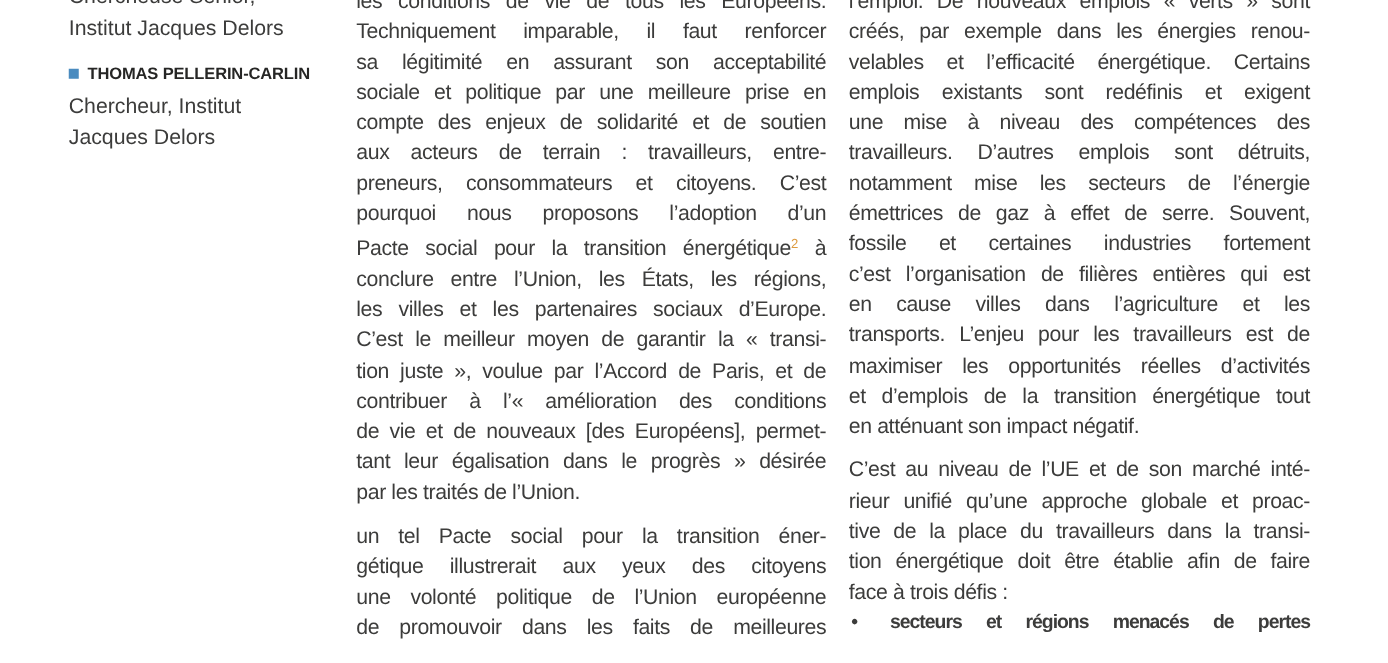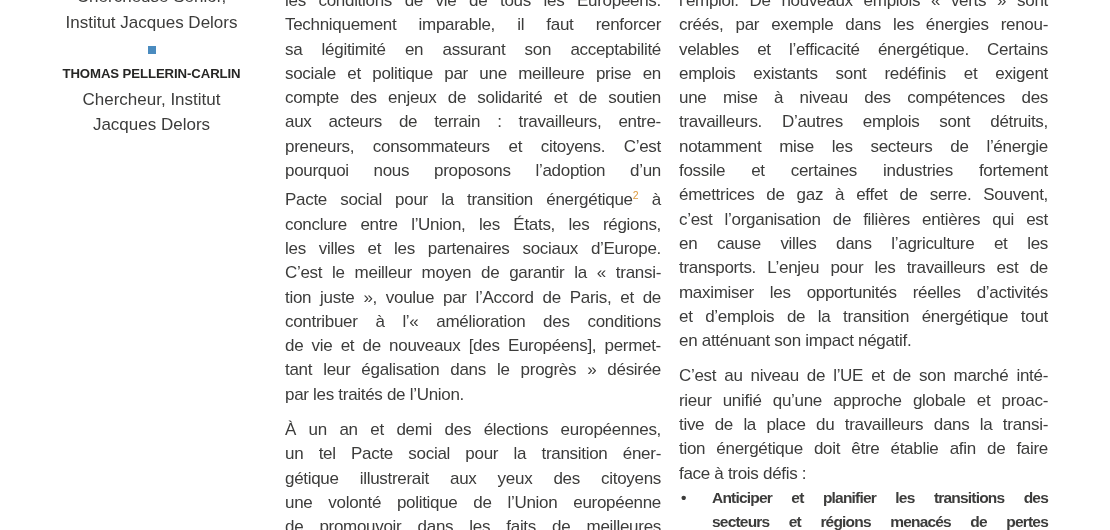--- a/index.html
+++ b/index.html
@@ -14,31 +14,30 @@
     margin: 0; padding: 0;
     width: 1110px; height: 530px;
     overflow: hidden;
     background: var(--background);
     font-family: "Liberation Sans", sans-serif;
   }
   .page { position: relative; width: 1110px; height: 530px; overflow: hidden; }
 
   
   .sidebar {
-    position: absolute; left: 44px; top: 0; width: 215px;
+    position: absolute; left: 55px; top: 0; width: 215px;
     color: var(--text);
-    font-size: 17px; line-height: 25.5px; text-align: center;
+    font-size: 17px; line-height: 25.5px;
   }
   .side-line { white-space: nowrap; }
   .side-line.clipped-top { margin-top: -16px; }
   .author-name-row {
     margin-top: 11px;
     display: flex; align-items: center; gap: 7px;
     line-height: 25.5px;
-    flex-direction: column;
   }
   .bullet-square {
     width: 8px; height: 8px; flex: 0 0 auto;
     background: var(--accent_blue);
     display: inline-block;
   }
   .author-name {
     font-weight: bold;
     font-size: 13.2px;
     letter-spacing: -0.1px;
@@ -105,52 +104,51 @@
         <div class="line"><span>conclure entre l’Union, les États, les régions,</span></div>
         <div class="line"><span>les villes et les partenaires sociaux d’Europe.</span></div>
         <div class="line"><span>C’est le meilleur moyen de garantir la « transi-</span></div>
         <div class="line"><span>tion juste », voulue par l’Accord de Paris, et de</span></div>
         <div class="line"><span>contribuer à l’« amélioration des conditions</span></div>
         <div class="line"><span>de vie et de nouveaux [des Européens], permet-</span></div>
         <div class="line"><span>tant leur égalisation dans le progrès » désirée</span></div>
         <div class="line last"><span>par les traités de l’Union.</span></div>
       </div>
       <div class="para">
-        <div class="line"><span>À un an et demi des élections européennes,</span></div>
         <div class="line"><span>un tel Pacte social pour la transition éner-</span></div>
         <div class="line"><span>gétique illustrerait aux yeux des citoyens</span></div>
         <div class="line"><span>une volonté politique de l’Union européenne</span></div>
         <div class="line"><span>de promouvoir dans les faits de meilleures</span></div>
       </div>
     </section>
 
   <section class="col col2">
       <div class="para">
         <div class="line clipped"><span>l’emploi. De nouveaux emplois « verts » sont</span></div>
         <div class="line"><span>créés, par exemple dans les énergies renou-</span></div>
         <div class="line"><span>velables et l’efficacité énergétique. Certains</span></div>
         <div class="line"><span>emplois existants sont redéfinis et exigent</span></div>
         <div class="line"><span>une mise à niveau des compétences des</span></div>
         <div class="line"><span>travailleurs. D’autres emplois sont détruits,</span></div>
         <div class="line"><span>notamment mise les secteurs de l’énergie</span></div>
+        <div class="line"><span>émettrices de gaz à effet de serre. Souvent,</span></div>
         <div class="line"><span>fossile et certaines industries fortement</span></div>
-        <div class="line"><span>émettrices de gaz à effet de serre. Souvent,</span></div>
         <div class="line"><span>c’est l’organisation de filières entières qui est</span></div>
         <div class="line"><span>en cause villes dans l’agriculture et les</span></div>
         <div class="line"><span>transports. L’enjeu pour les travailleurs est de</span></div>
         <div class="line"><span>maximiser les opportunités réelles d’activités</span></div>
         <div class="line"><span>et d’emplois de la transition énergétique tout</span></div>
         <div class="line last"><span>en atténuant son impact négatif.</span></div>
       </div>
       <div class="para">
         <div class="line"><span>C’est au niveau de l’UE et de son marché inté-</span></div>
         <div class="line"><span>rieur unifié qu’une approche globale et proac-</span></div>
         <div class="line"><span>tive de la place du travailleurs dans la transi-</span></div>
         <div class="line"><span>tion énergétique doit être établie afin de faire</span></div>
         <div class="line last"><span>face à trois défis :</span></div>
       </div>
       <div class="para tight">
-        <div class="line bold has-bullet"><span class="bullet-dot">•</span><span>Anticiper et planifier les transitions des</span></div>
+        <div class="line bold has-bullet"><span class="bullet-dot">•</span></div>
         <div class="line bold indent"><span>secteurs et régions menacés de pertes</span></div>
       </div>
     </section>
 
 </div>
 
 </body></html>

